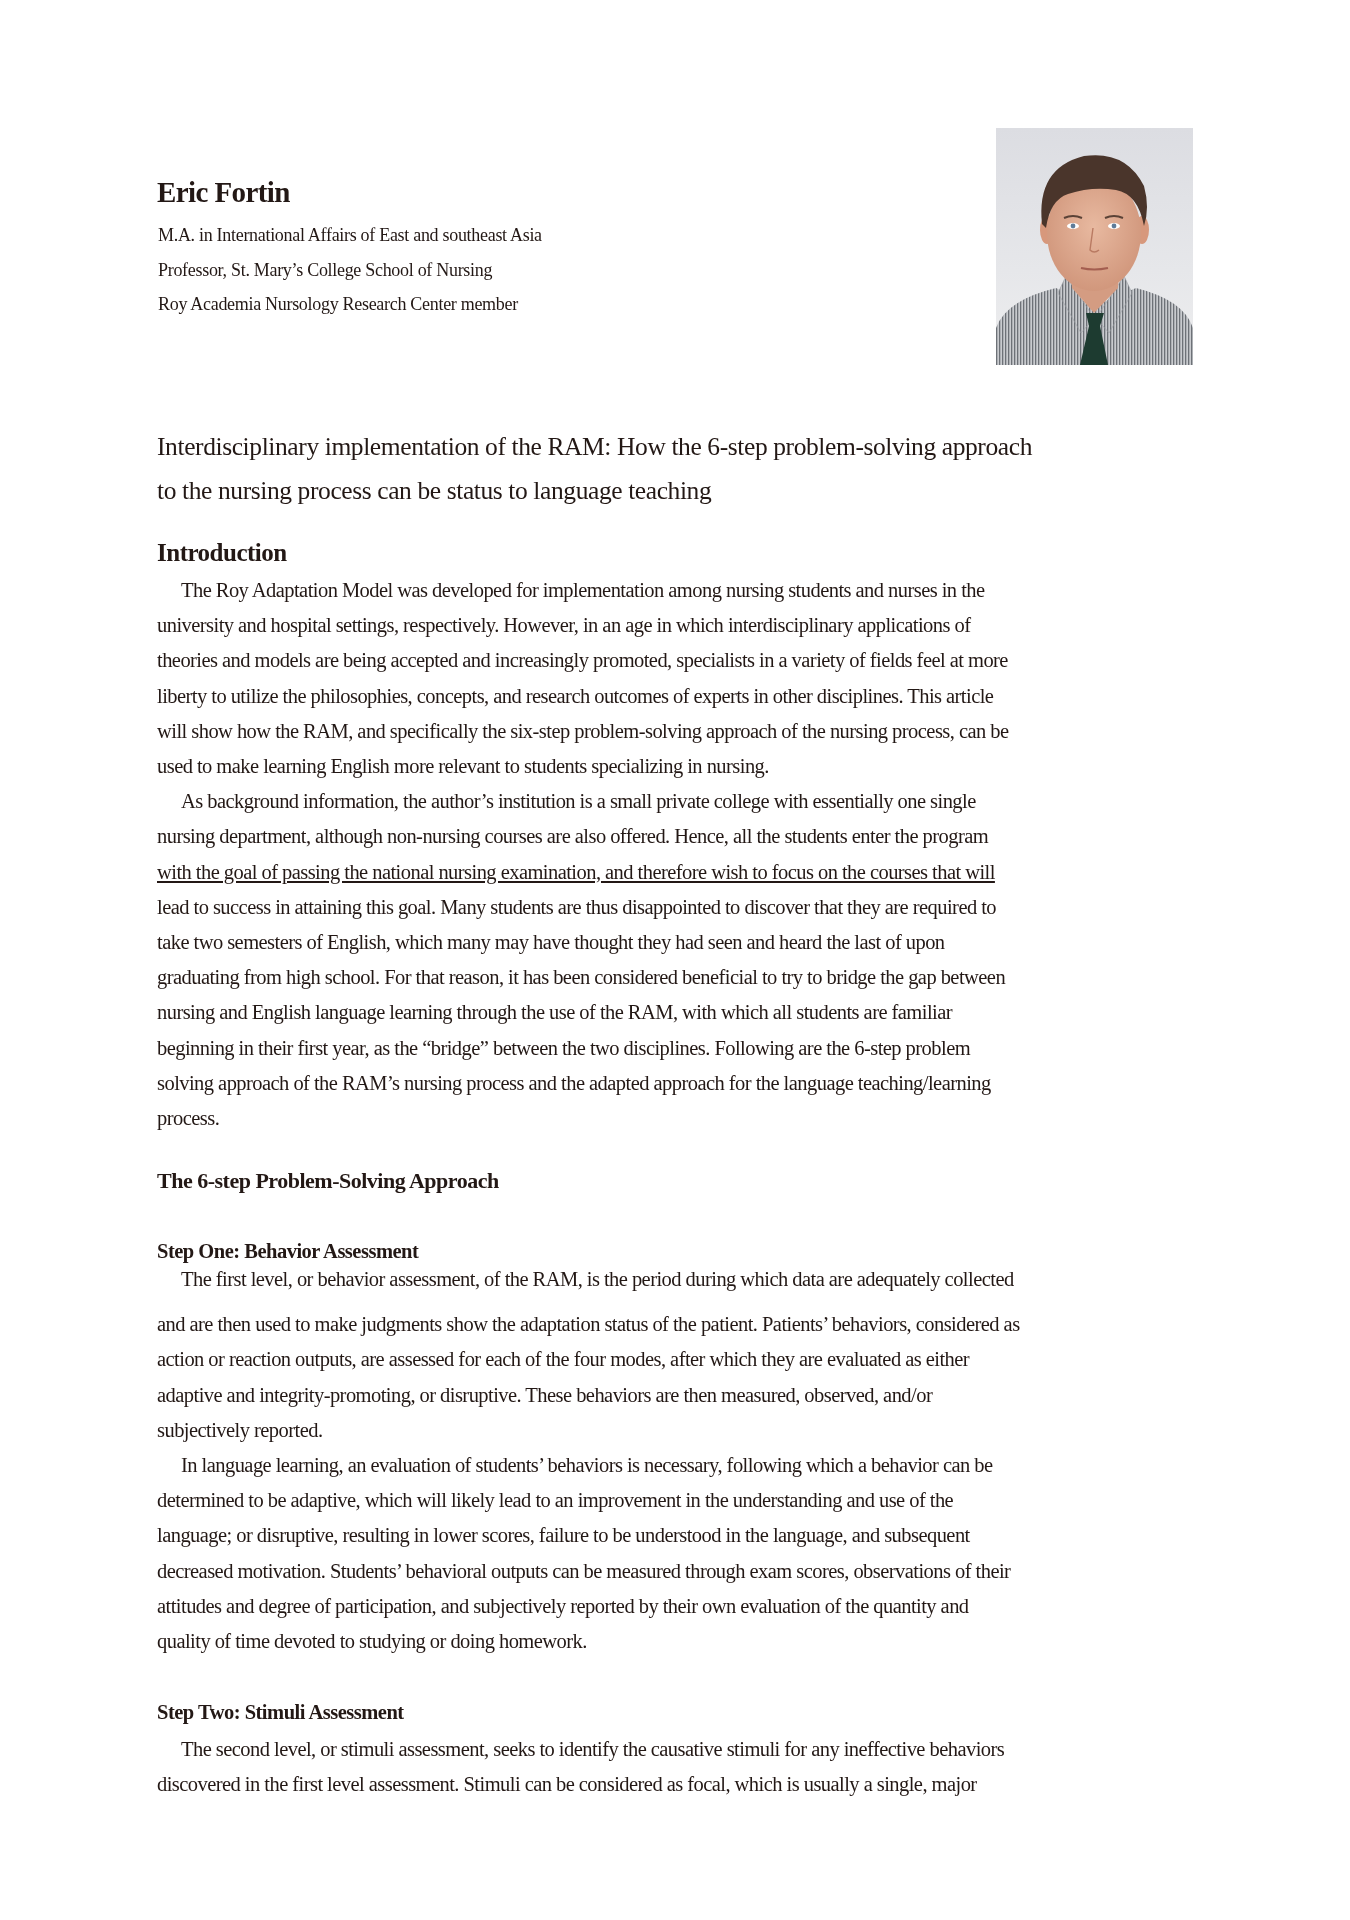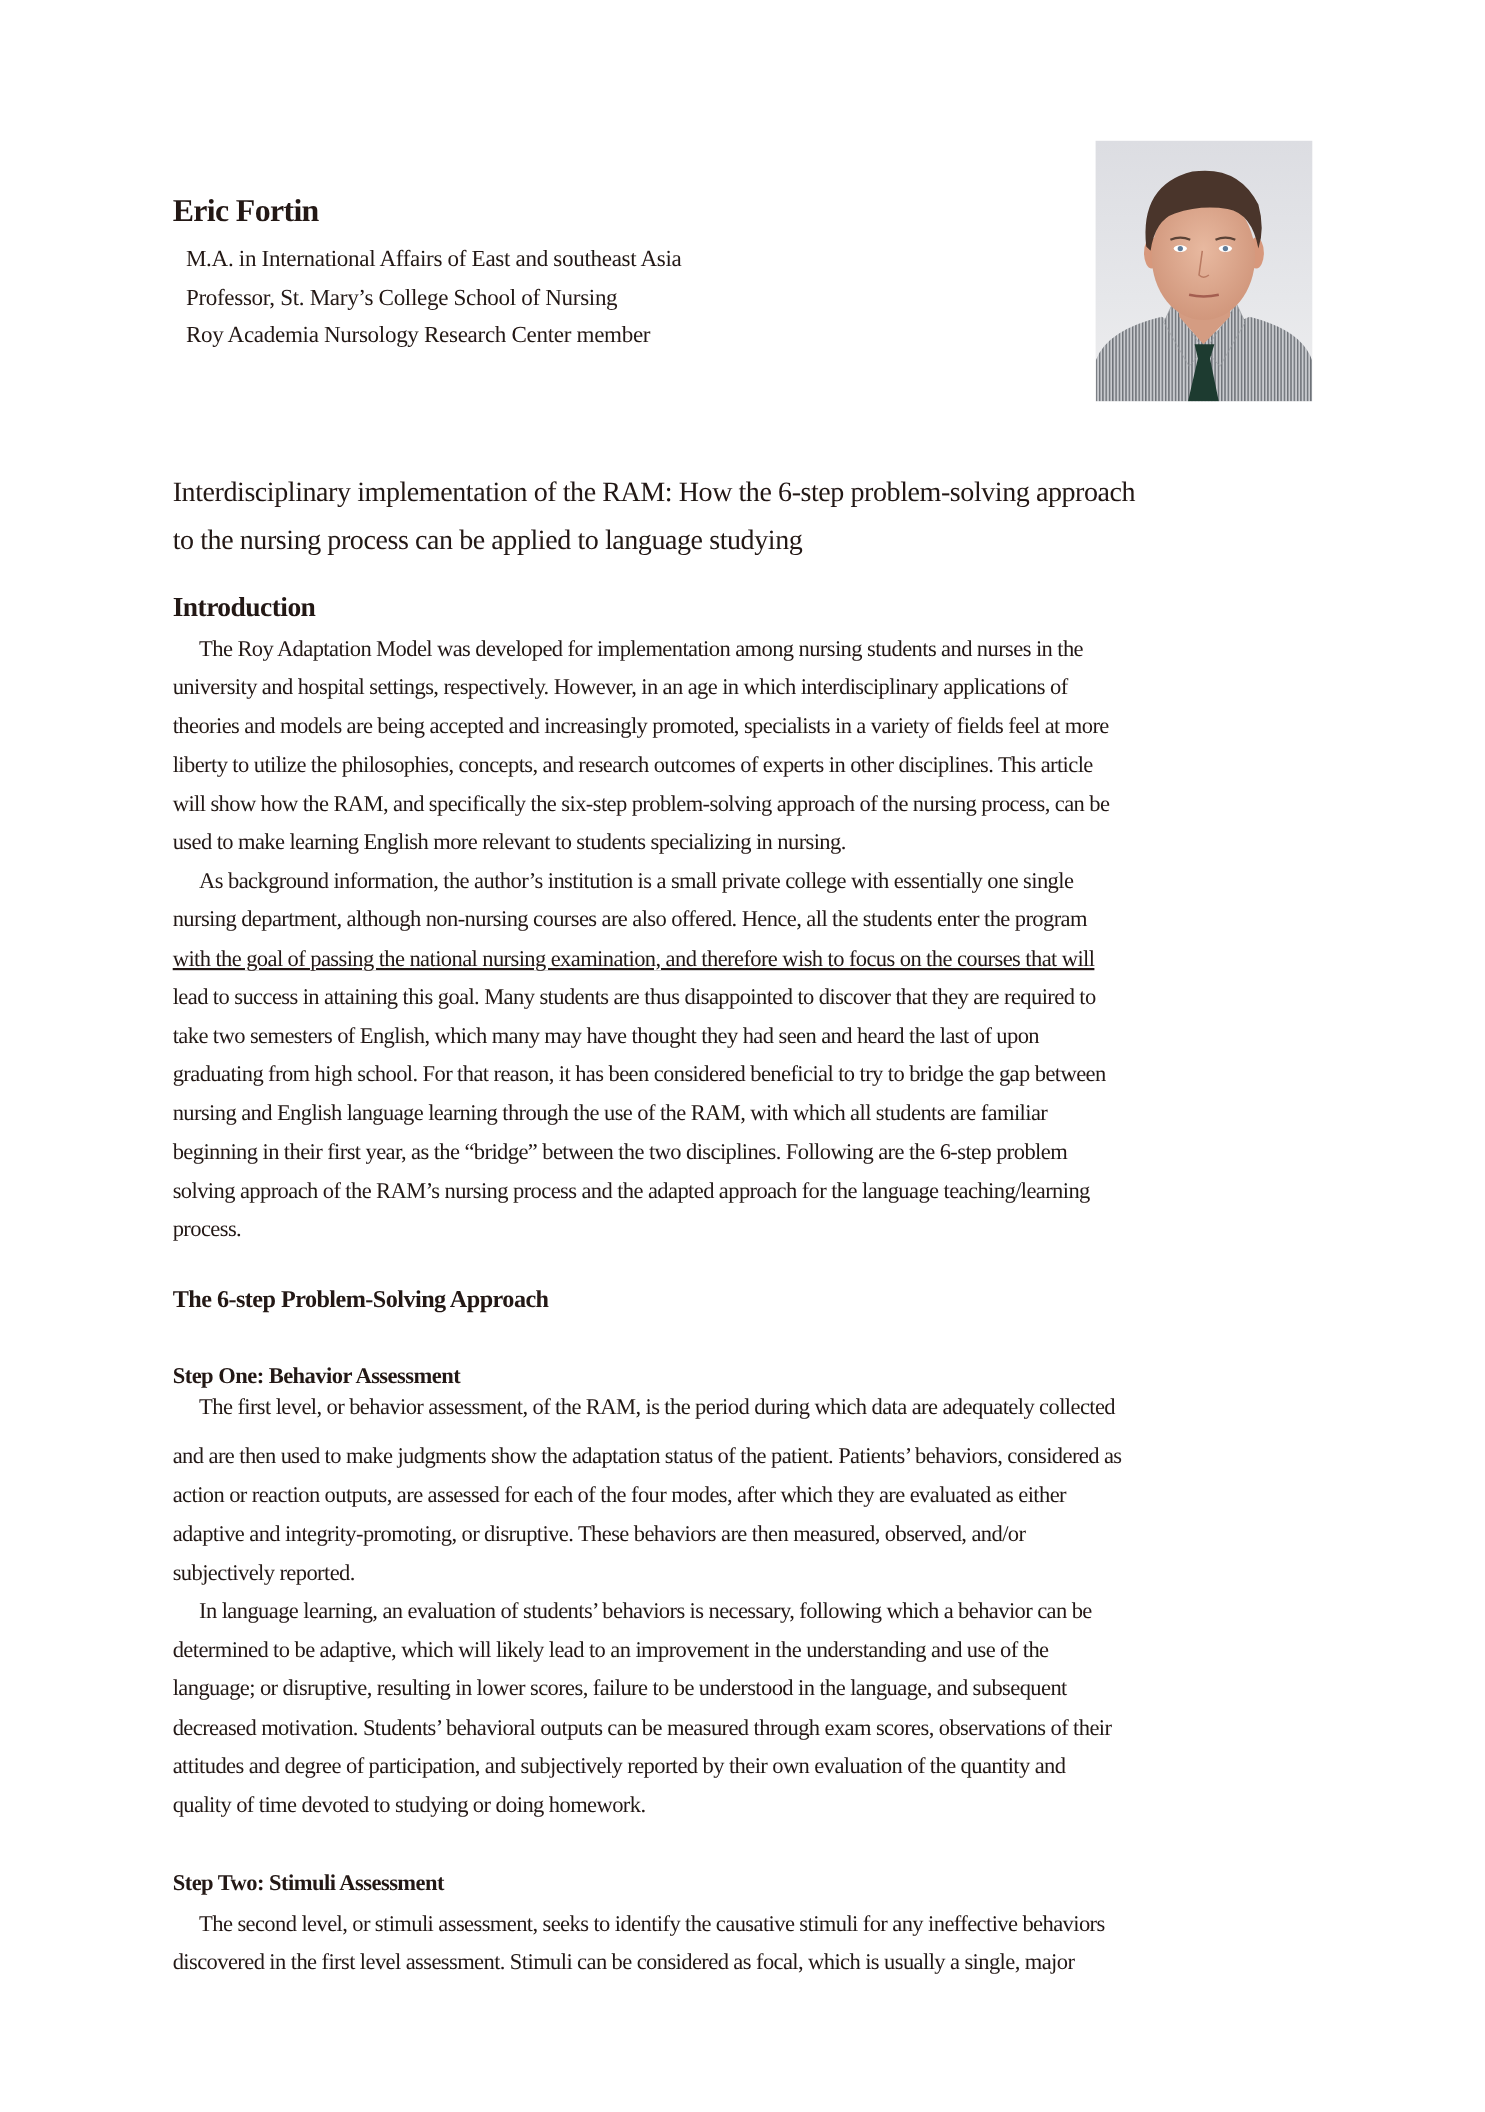--- a/index.html
+++ b/index.html
@@ -1,20 +1,20 @@
 <!DOCTYPE html>
 <html><head>
 <meta charset="utf-8">
 <style>
   html, body { margin: 0; padding: 0; background: #ffffff; }
   body { width: 1350px; height: 1920px; position: relative; overflow: hidden;
          font-family: "Liberation Serif", "DejaVu Serif", serif; color: #231815; }
   .abs { position: absolute; }
   .author-name { left: 157px; top: 174px; font-size: 29px; font-weight: bold; letter-spacing: -0.6px; line-height: 36px; }
-  .affil { left: 169px; font-size: 21px; line-height: 30px; white-space: nowrap; letter-spacing: -0.3px; }
+  .affil { left: 158px; font-size: 18px; line-height: 30px; white-space: nowrap; letter-spacing: -0.3px; }
   .photo { left: 996px; top: 128px; width: 197px; height: 237px; overflow: hidden;
            background: linear-gradient(180deg, #dcdde2 0%, #e6e7ea 60%, #eeeeef 100%); }
   .title-line { left: 157px; font-size: 25.5px; font-weight: normal; line-height: 40px; white-space: nowrap;
                 transform-origin: left center; letter-spacing: -0.4px; }
   .h-section { left: 157px; font-weight: bold; white-space: nowrap; transform-origin: left center; }
   .h-intro { font-size: 25px; letter-spacing: -0.5px; }
   .h-main { font-size: 22px; letter-spacing: -0.5px; }
   .h-step { font-size: 20.5px; letter-spacing: -0.5px; }
   .body-line { left: 157px; font-size: 20.5px; line-height: 30px; white-space: nowrap;
                transform-origin: left center; letter-spacing: -0.55px; }
@@ -63,21 +63,21 @@
     <circle cx="118" cy="98" r="2.4" fill="#5f7c99"></circle>
     <path d="M68 90 Q77 86 86 90" stroke="#5a4236" stroke-width="2" fill="none"></path>
     <path d="M109 90 Q118 86 127 90" stroke="#5a4236" stroke-width="2" fill="none"></path>
 
     <path d="M97 100 L94 122 Q98 126 103 122" stroke="#b97a62" stroke-width="1.4" fill="none"></path>
     <path d="M85 140 Q98 143 112 140" stroke="#a45e50" stroke-width="2.2" fill="none"></path>
   </svg>
 </div>
 
 <div class="abs title-line" style="top:427px">Interdisciplinary implementation of the RAM: How the 6-step problem-solving approach</div>
-<div class="abs title-line" style="top:471px">to the nursing process can be applied to language studying</div>
+<div class="abs title-line" style="top:471px">to the nursing process can be status to language teaching</div>
 
 <div class="abs h-section h-intro" style="top:539px">Introduction</div>
 <div id="intro-body">
     <div class="abs body-line indent" style="top: 575px;">The Roy Adaptation Model was developed for implementation among nursing students and nurses in the</div>
     <div class="abs body-line" style="top: 610.2px;">university and hospital settings, respectively. However, in an age in which interdisciplinary applications of</div>
     <div class="abs body-line" style="top: 645.4px;">theories and models are being accepted and increasingly promoted, specialists in a variety of fields feel at more</div>
     <div class="abs body-line" style="top: 680.6px;">liberty to utilize the philosophies, concepts, and research outcomes of experts in other disciplines. This article</div>
     <div class="abs body-line" style="top: 715.8px;">will show how the RAM, and specifically the six-step problem-solving approach of the nursing process, can be</div>
     <div class="abs body-line" style="top: 751px;">used to make learning English more relevant to students specializing in nursing.</div>
     <div class="abs body-line indent" style="top: 786.2px;">As background information, the author’s institution is a small private college with essentially one single</div>

